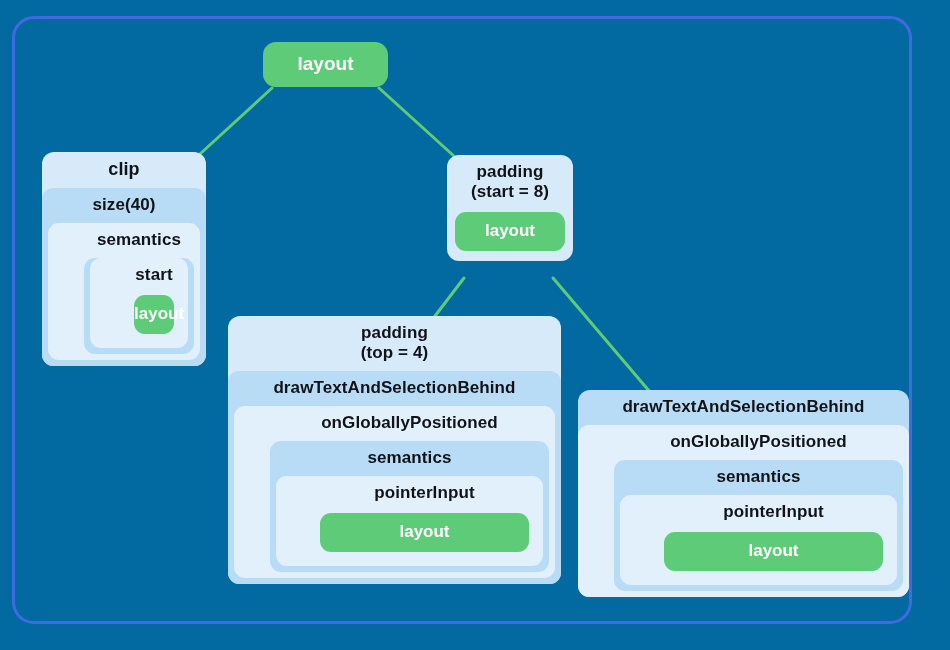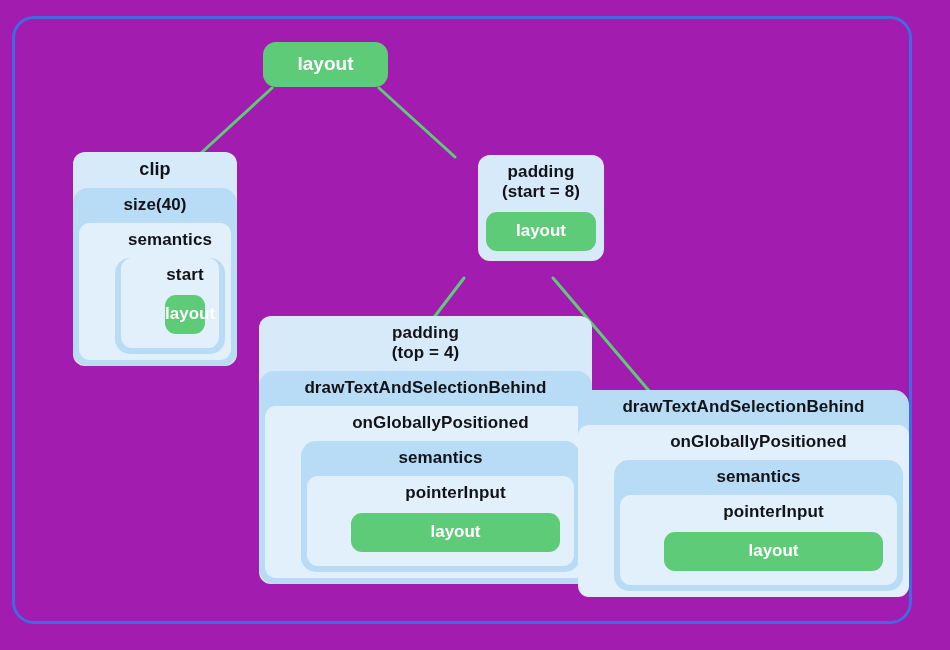--- a/index.html
+++ b/index.html
@@ -7,21 +7,21 @@
     padding: 0;
     background: #ffffff;
   }
   body {
     font-family: "Liberation Sans", sans-serif;
   }
   #stage {
     position: relative;
     width: 950px;
     height: 650px;
-    background: #a21caf;
+    background: #0369a1;
     overflow: hidden;
   }
   
   #frame {
     position: absolute;
     left: 12px;
     top: 16px;
     width: 900px;
     height: 608px;
     border: 3px solid #4169e1;
@@ -44,22 +44,22 @@
     box-sizing: border-box;
     border-radius: 12px;
     text-align: center;
   }
   .nest {
     box-sizing: border-box;
     border-radius: 11px;
     text-align: center;
     padding: 0 6px 6px 6px;
   }
-  .shade-a { background: #d6eafa; margin-left: 31px; }
-  .shade-b { background: #b9dcf6; border-radius: 15px; }
+  .shade-a { background: #d6eafa; }
+  .shade-b { background: #b9dcf6; }
   .shade-c { background: #e2f0fc; padding-left: 36px; }
   .label {
     display: block;
     color: #111318;
     font-weight: bold;
     letter-spacing: 0.1px;
     line-height: 1.18;
     padding: 7px 8px 8px 8px;
     white-space: pre-line;
   }

